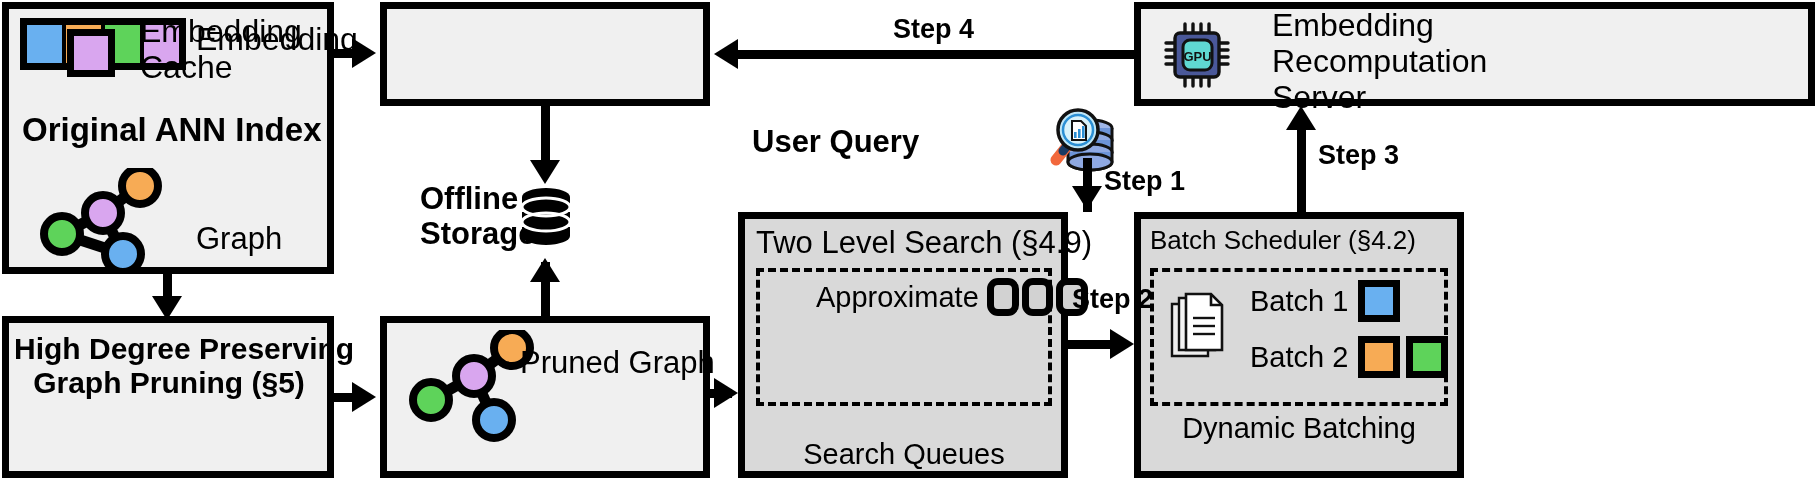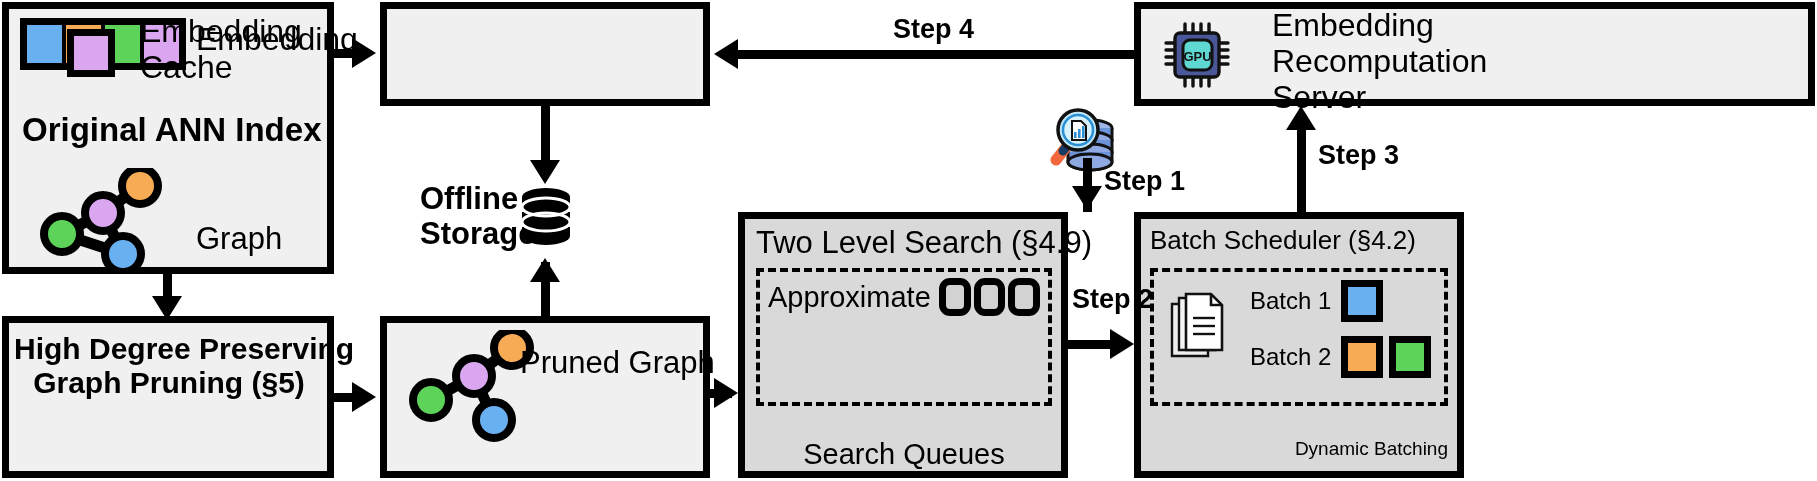--- a/index.html
+++ b/index.html
@@ -45,33 +45,33 @@
   
   #pg-box{left:380px;top:316px;width:330px;height:162px;}
   #pg-txt{left:520px;top:346px;font-size:31px;}
 
   
   #tls-box{left:738px;top:212px;width:330px;height:266px;}
   #tls-title{left:756px;top:226px;font-size:31px;width:296px;text-align:center;}
   #tls-dash{position:absolute;left:756px;top:268px;width:296px;height:138px;
             border:4px dashed #000;box-sizing:border-box;}
   #tls-sq{left:756px;top:438px;font-size:29px;width:296px;text-align:center;}
-  .qrow{position:absolute;display:flex;align-items:center;}
+  .qrow{position:absolute;display:flex;align-items:center;margin-left:48px;}
   .qlabel{font-size:29px;margin-right:8px;}
   .slot{width:38px;height:38px;border:7px solid #000;border-radius:11px;
         box-sizing:border-box;background:#d2d2d2;margin-right:3px;}
 
   
   #bs-box{left:1134px;top:212px;width:330px;height:266px;}
   #bs-title{left:1150px;top:226px;font-size:26px;width:298px;text-align:left;}
   #bs-dash{position:absolute;left:1150px;top:268px;width:298px;height:138px;
            border:4px dashed #000;box-sizing:border-box;}
-  #bs-sub{left:1150px;top:438px;font-size:19px;width:298px;text-align:right;}
+  #bs-sub{left:1150px;top:412px;font-size:29px;width:298px;text-align:center;}
   .brow{position:absolute;display:flex;align-items:center;}
-  .blabel{font-size:24px;margin-right:10px;text-align:center;}
+  .blabel{font-size:29px;margin-right:10px;text-align:center;}
   .csq{width:42px;height:42px;border:7px solid #000;box-sizing:border-box;margin-right:6px;}
 
   
   .ln{position:absolute;background:#000;}
   .arrow{position:absolute;width:0;height:0;}
   .ar-right{border-top:15px solid transparent;border-bottom:15px solid transparent;border-left:24px solid #000;}
   .ar-left{border-top:15px solid transparent;border-bottom:15px solid transparent;border-right:24px solid #000;}
   .ar-down{border-left:15px solid transparent;border-right:15px solid transparent;border-top:24px solid #000;}
   .ar-up{border-left:15px solid transparent;border-right:15px solid transparent;border-bottom:24px solid #000;}
   .steplbl{position:absolute;font-size:27px;font-weight:bold;white-space:nowrap;}
@@ -158,20 +158,21 @@
     <line x1="25" y1="70" x2="68" y2="46" stroke="#000" stroke-width="11"></line>
     <line x1="68" y1="46" x2="106" y2="18" stroke="#000" stroke-width="11"></line>
     <line x1="68" y1="46" x2="88" y2="90" stroke="#000" stroke-width="11"></line>
     <circle cx="106" cy="18" r="18" fill="#f7ab55" stroke="#000" stroke-width="8"></circle>
     <circle cx="68" cy="46" r="18" fill="#d9a6ef" stroke="#000" stroke-width="8"></circle>
     <circle cx="25" cy="70" r="18" fill="#5ed35a" stroke="#000" stroke-width="8"></circle>
     <circle cx="88" cy="90" r="18" fill="#69b0f0" stroke="#000" stroke-width="8"></circle>
   </svg>
   <div class="lbl" id="pg-txt">Pruned Graph</div>
 
+  <div class="lbl" id="uq-txt">User Query</div>
   <svg style="position:absolute;left:1049px;top:100px;width:74px;height:74px">
     <g>
       <ellipse cx="41" cy="28" rx="22" ry="8" fill="#9fb6e8" stroke="#111" stroke-width="3"></ellipse>
       <path d="M19 28 v12 a22 8 0 0 0 44 0 v-12" fill="#6d94d8" stroke="#111" stroke-width="3"></path>
       <ellipse cx="41" cy="40" rx="22" ry="8" fill="#8fa9e2" stroke="#111" stroke-width="3"></ellipse>
       <path d="M19 40 v12 a22 8 0 0 0 44 0 v-12" fill="#6d94d8" stroke="#111" stroke-width="3"></path>
       <ellipse cx="41" cy="52" rx="22" ry="8" fill="#8fa9e2" stroke="#111" stroke-width="3"></ellipse>
       <path d="M19 52 v10 a22 8 0 0 0 44 0 v-10" fill="#6d94d8" stroke="#111" stroke-width="3"></path>
       <ellipse cx="41" cy="62" rx="22" ry="8" fill="#8fa9e2" stroke="#111" stroke-width="3"></ellipse>
     </g>

